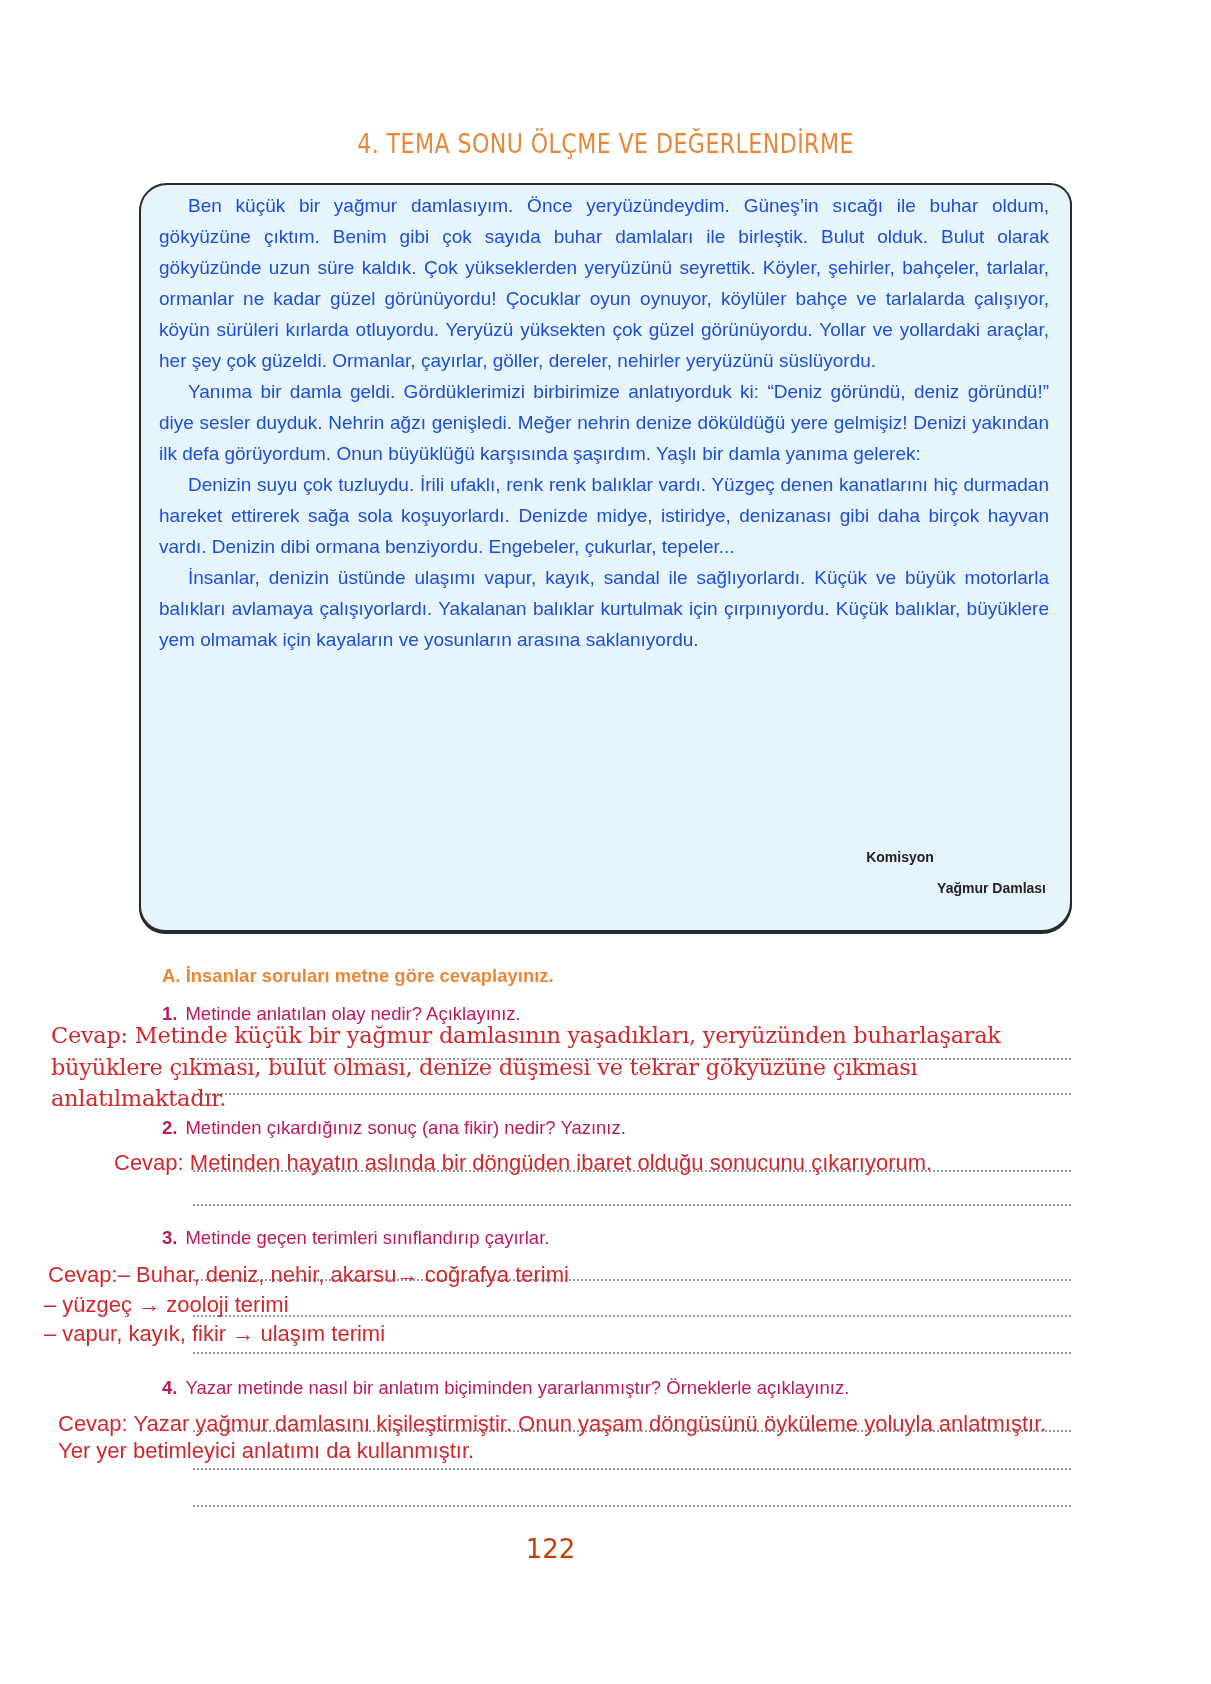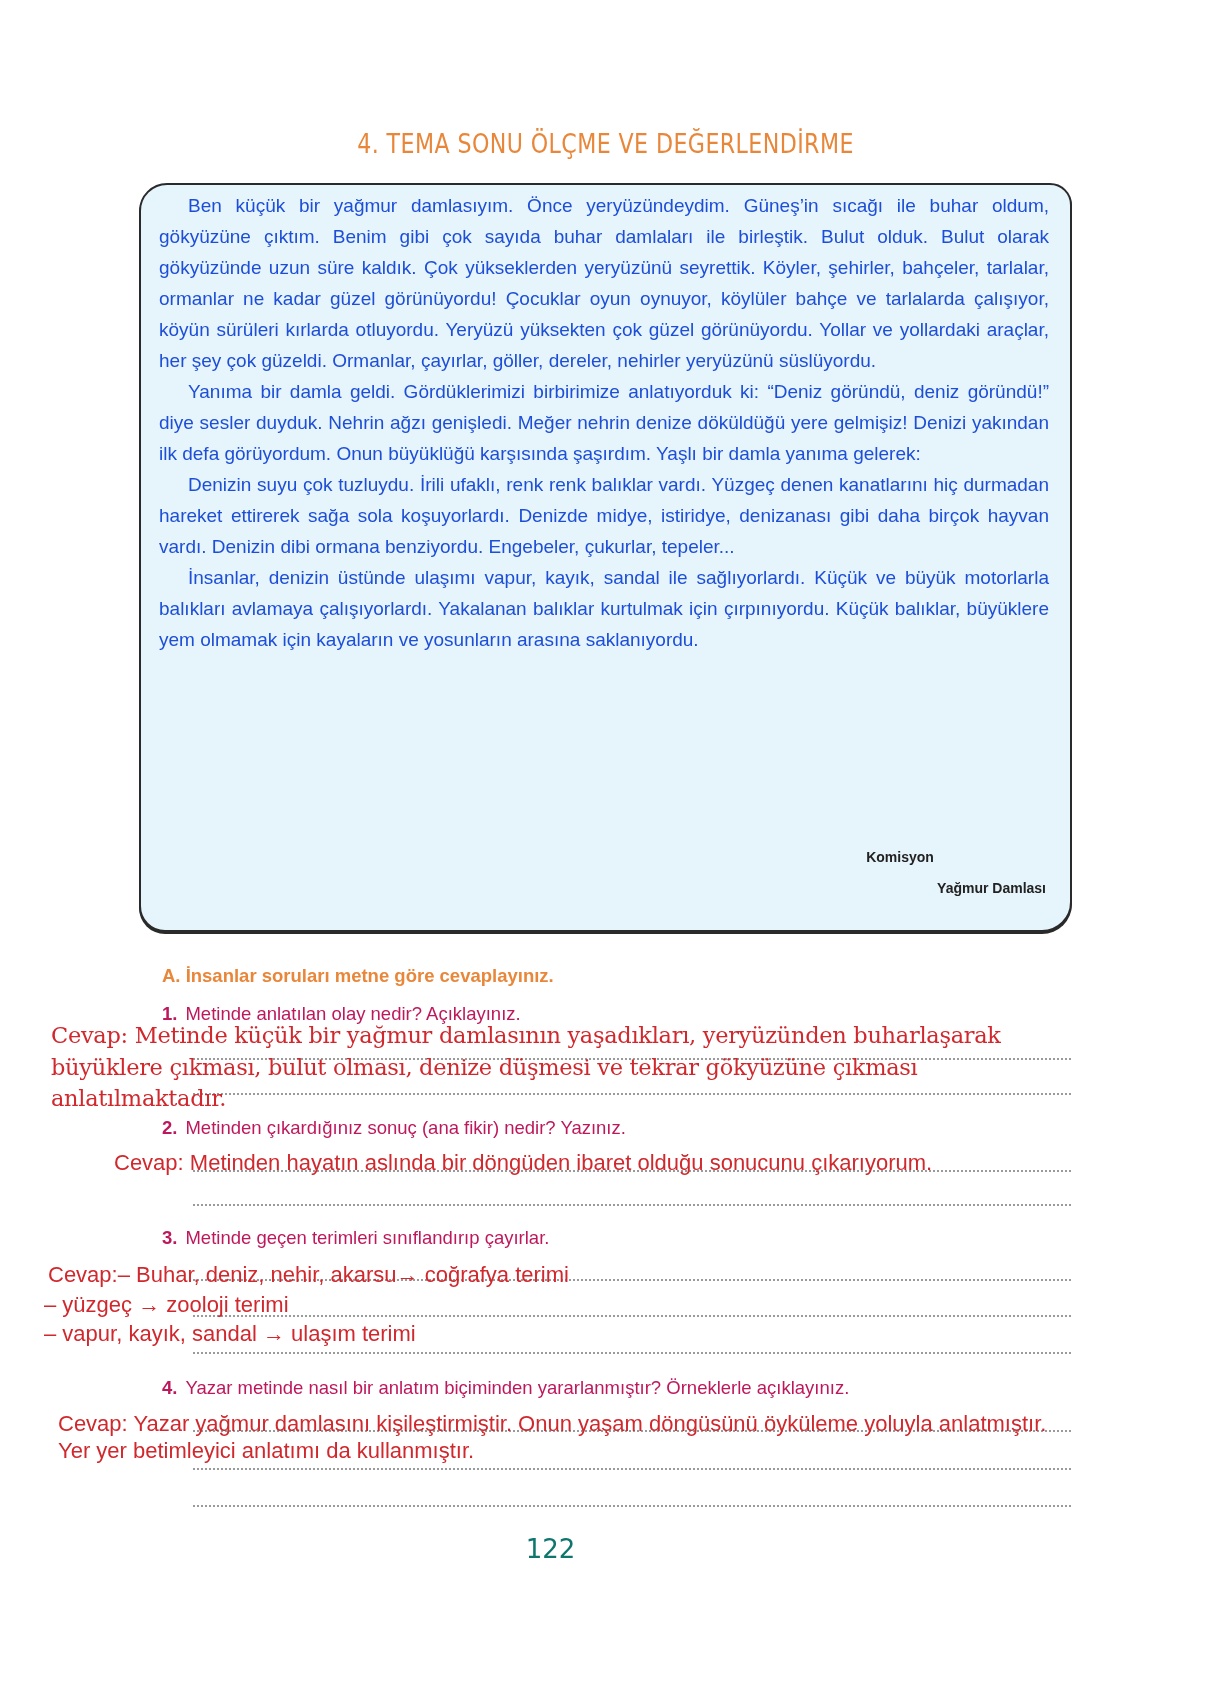--- a/index.html
+++ b/index.html
@@ -27,21 +27,21 @@
   .q { left: 162px; font-size: 18.5px; color: #be185d; }
   .q b { font-weight: bold; margin-right: 8px; }
 
   .dots { left: 193px; width: 878px; height: 0; border-top: 2px dotted #9a9a9a; }
 
   .ans { color: #d0282d; white-space: nowrap; }
   .ans-serif { font-family: "DejaVu Serif", serif; font-size: 22.5px; letter-spacing: -0.3px; }
   .ans-sans { font-family: "Liberation Sans", sans-serif; font-size: 22px; }
 
   .page-num { left: 0; width: 1101px; top: 1534px; text-align: center;
-              font-family: "DejaVu Sans", sans-serif; font-size: 26px; color: #0f766e; }
+              font-family: "DejaVu Sans", sans-serif; font-size: 26px; color: #c2410c; }
 </style>
 </head>
 <body>
 
 <div class="abs title">4. TEMA SONU ÖLÇME VE DEĞERLENDİRME</div>
 
 <div class="abs story-box"></div>
 <div class="abs story">
   <p>Ben küçük bir yağmur damlasıyım. Önce yeryüzündeydim. Güneş’in sıcağı ile buhar oldum, gökyüzüne çıktım. Benim gibi çok sayıda buhar damlaları ile birleştik. Bulut olduk. Bulut olarak gökyüzünde uzun süre kaldık. Çok yükseklerden yeryüzünü seyrettik. Köyler, şehirler, bahçeler, tarlalar, ormanlar ne kadar güzel görünüyordu! Çocuklar oyun oynuyor, köylüler bahçe ve tarlalarda çalışıyor, köyün sürüleri kırlarda otluyordu. Yeryüzü yüksekten çok güzel görünüyordu. Yollar ve yollardaki araçlar, her şey çok güzeldi. Ormanlar, çayırlar, göller, dereler, nehirler yeryüzünü süslüyordu.</p>
   <p>Yanıma bir damla geldi. Gördüklerimizi birbirimize anlatıyorduk ki: “Deniz göründü, deniz göründü!” diye sesler duyduk. Nehrin ağzı genişledi. Meğer nehrin denize döküldüğü yere gelmişiz! Denizi yakından ilk defa görüyordum. Onun büyüklüğü karşısında şaşırdım. Yaşlı bir damla yanıma gelerek:</p>
@@ -70,21 +70,21 @@
 <div class="abs ans ans-sans" style="left:114px; top:1130px;margin-top:20px;">Cevap: Metinden hayatın aslında bir döngüden ibaret olduğu sonucunu çıkarıyorum.</div>
 
 <div class="abs q" style="top:1227px;">
   <b>3.</b><span>Metinde geçen terimleri sınıflandırıp çayırlar.</span>
 </div>
 <div class="abs dots" style="top:1279px;"></div>
 <div class="abs dots" style="top:1315px;"></div>
 <div class="abs dots" style="top:1352px;"></div>
 <div class="abs ans ans-sans" style="left:48px; top:1262px;">Cevap:– Buhar, deniz, nehir, akarsu→ coğrafya terimi</div>
 <div class="abs ans ans-sans" style="left:44px; top:1292px;">– yüzgeç → zooloji terimi</div>
-<div class="abs ans ans-sans" style="left:44px; top:1321px;">– vapur, kayık, sandal → ulaşım terimi</div>
+<div class="abs ans ans-sans" style="left:44px; top:1321px;">– vapur, kayık, fikir → ulaşım terimi</div>
 
 <div class="abs q" style="top:1377px;">
   <b>4.</b><span>Yazar metinde nasıl bir anlatım biçiminden yararlanmıştır? Örneklerle açıklayınız.</span>
 </div>
 <div class="abs dots" style="top:1430px;"></div>
 <div class="abs dots" style="top:1468px;"></div>
 <div class="abs dots" style="top:1505px;"></div>
 <div class="abs ans ans-sans" style="left:58px; top:1411px;">Cevap: Yazar yağmur damlasını kişileştirmiştir. Onun yaşam döngüsünü öyküleme yoluyla anlatmıştır.</div>
 <div class="abs ans ans-sans" style="left:58px; top:1438px;">Yer yer betimleyici anlatımı da kullanmıştır.</div>
 

